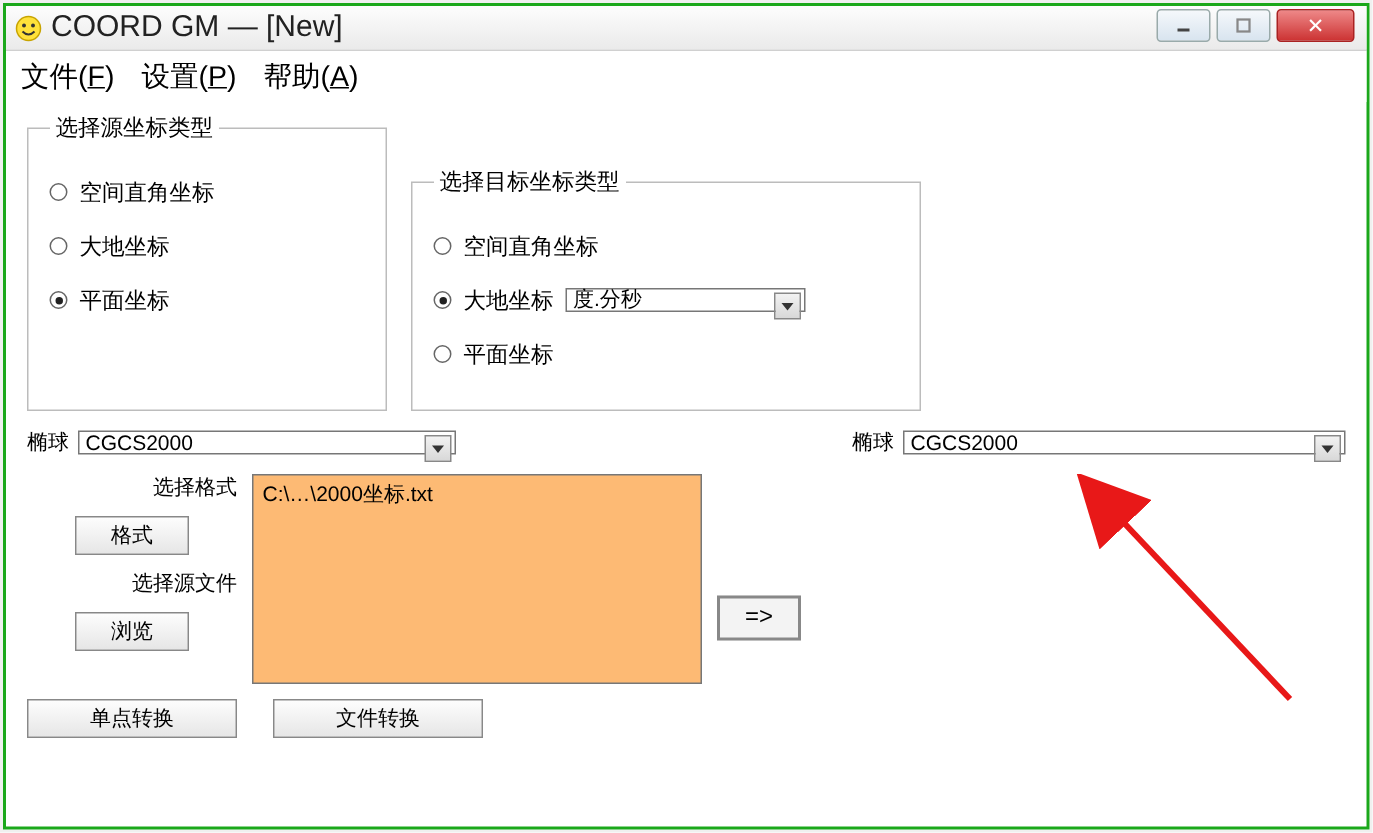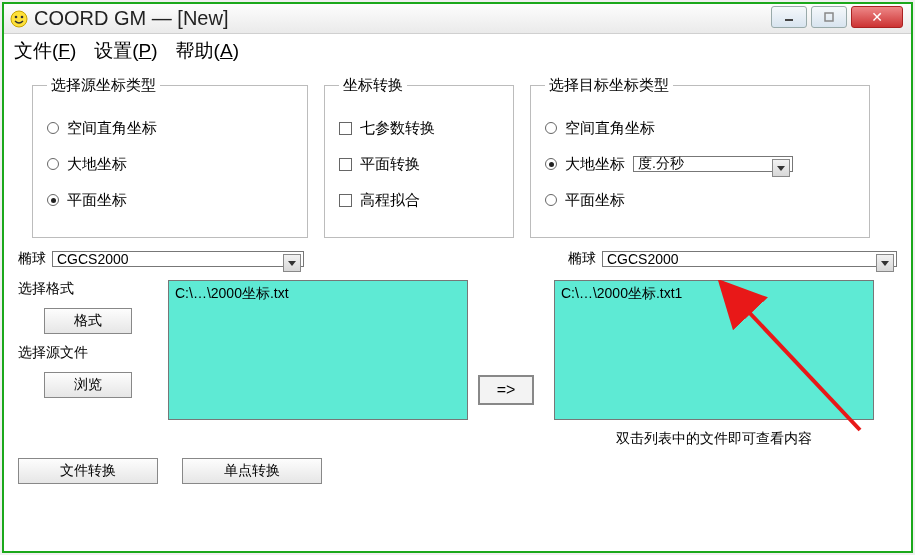--- a/index.html
+++ b/index.html
@@ -78,23 +78,23 @@
 }
 fieldset {
   border: 1px solid #bcbcbc;
   padding: 10px 14px 14px 14px;
   font-size: 15px;
 }
 legend {
   padding: 0 4px;
   font-size: 15px;
 }
-.fg-source { width: 276px; margin-left: 14px; }
+.fg-source { width: 240px; }
 .fg-trans { width: 190px; }
-.fg-target { width: 340px; }
+.fg-target { width: 340px; margin-top: 36px; }
 .opt-line {
   display: flex;
   align-items: center;
   gap: 8px;
   margin: 10px 0;
   height: 26px;
 }
 .radio {
   width: 12px; height: 12px;
   border: 1px solid #666;
@@ -158,33 +158,33 @@
   display: flex;
   gap: 10px;
   position: relative;
 }
 .left-controls {
   width: 140px;
   display: flex;
   flex-direction: column;
   gap: 10px;
 }
-.label-small { font-size: 14px; text-align: left; }
+.label-small { font-size: 14px; text-align: right; }
 .small-btn {
   border: 1px solid #888;
   background: linear-gradient(#fdfdfd,#e6e6e6);
   height: 26px;
   display: flex; align-items: center; justify-content: center;
   font-size: 14px;
-  width: 88px;
+  width: 76px;
   margin: 0 auto;
 }
 .list-box {
   border: 1px solid #777;
-  background: #5eead4;
+  background: #fdba74;
   width: 300px;
   height: 140px;
   padding: 4px 6px;
   font-size: 14px;
   overflow: hidden;
 }
 .arrow-btn {
   border: 2px solid #888;
   width: 56px; height: 30px;
   display: flex; align-items: center; justify-content: center;
@@ -267,35 +267,20 @@
         <div class="opt-line">
           <span class="radio"></span>
           <span>大地坐标</span>
         </div>
         <div class="opt-line">
           <span class="radio checked"></span>
           <span>平面坐标</span>
         </div>
       </fieldset>
 
-      <fieldset class="fg-trans">
-        <legend>坐标转换</legend>
-        <div class="opt-line">
-          <span class="checkbox"></span>
-          <span>七参数转换</span>
-        </div>
-        <div class="opt-line">
-          <span class="checkbox"></span>
-          <span>平面转换</span>
-        </div>
-        <div class="opt-line">
-          <span class="checkbox"></span>
-          <span>高程拟合</span>
-        </div>
-      </fieldset>
 
       <fieldset class="fg-target">
         <legend>选择目标坐标类型</legend>
         <div class="opt-line">
           <span class="radio"></span>
           <span>空间直角坐标</span>
         </div>
         <div class="opt-line target-inline">
           <span class="radio checked"></span>
           <span>大地坐标</span>
@@ -335,35 +320,29 @@
         <div class="label-small">选择源文件</div>
         <div class="small-btn">浏览</div>
       </div>
 
       <div class="list-box">
         <div>C:\…\2000坐标.txt</div>
       </div>
 
       <div class="arrow-btn">=&gt;</div>
 
-      <div class="right-col">
-        <div class="list-box" style="width:320px">
-          <div>C:\…\2000坐标.txt1</div>
-        </div>
-        <div class="hint-text">双击列表中的文件即可查看内容</div>
-      </div>
 
       <svg class="red-arrow" style="left:582px; top:0px;" width="300" height="170">
         <defs>
           <marker id="ah" markerWidth="12" markerHeight="12" refX="2" refY="6" orient="auto">
             <polygon points="0,0 12,6 0,12" fill="#e81818"></polygon>
           </marker>
         </defs>
         <line x1="260" y1="150" x2="145" y2="28" stroke="#e81818" stroke-width="4" marker-end="url(#ah)"></line>
       </svg>
     </div>
 
     <div class="bottom-btns">
+      <div class="wide-btn">单点转换</div>
       <div class="wide-btn">文件转换</div>
-      <div class="wide-btn">单点转换</div>
     </div>
   </div>
 </div>
 
 </body></html>

